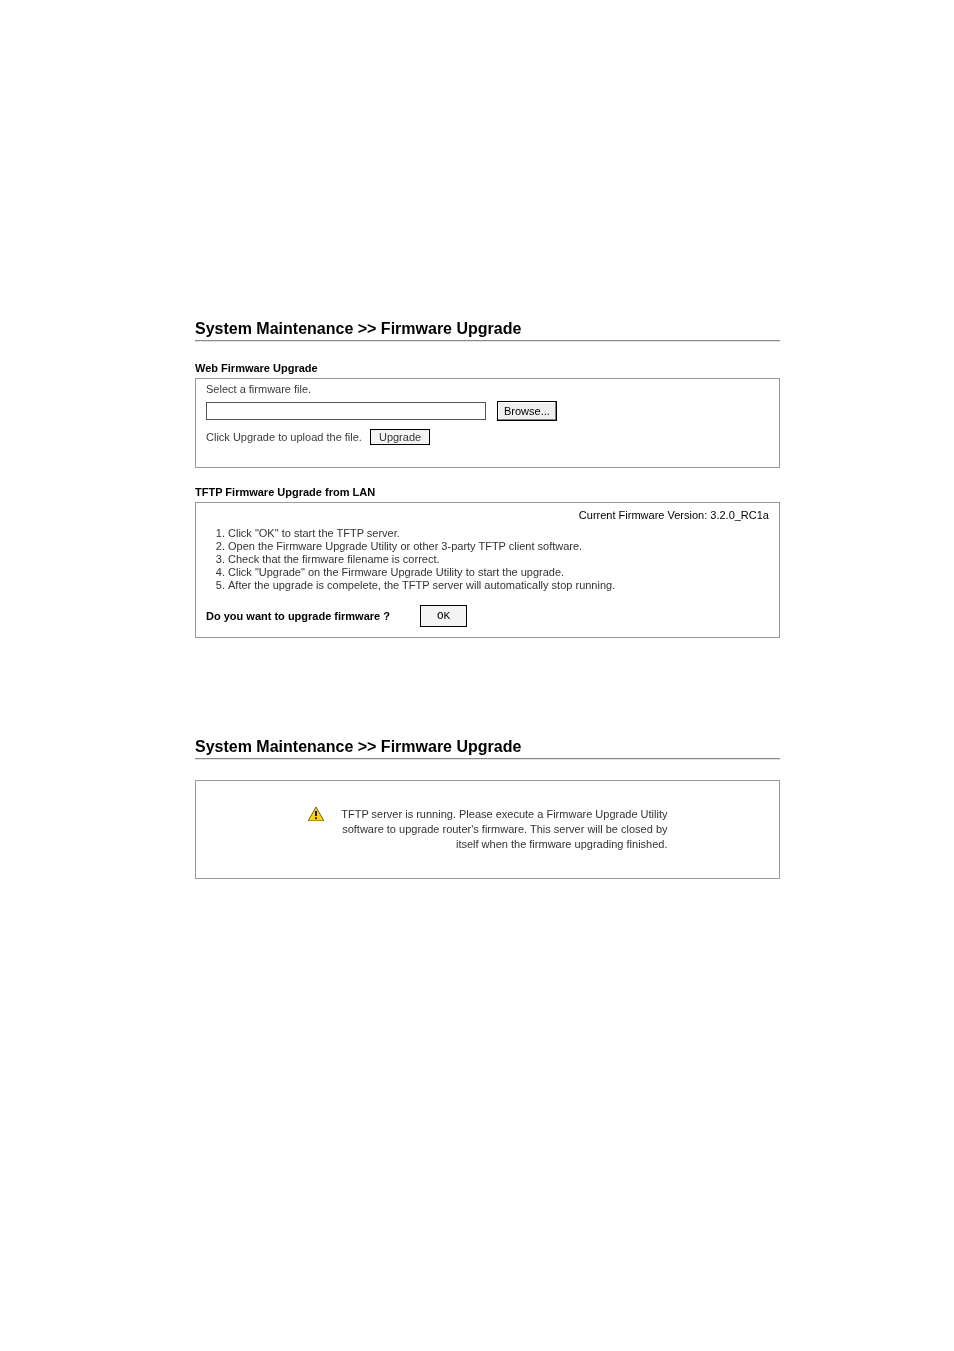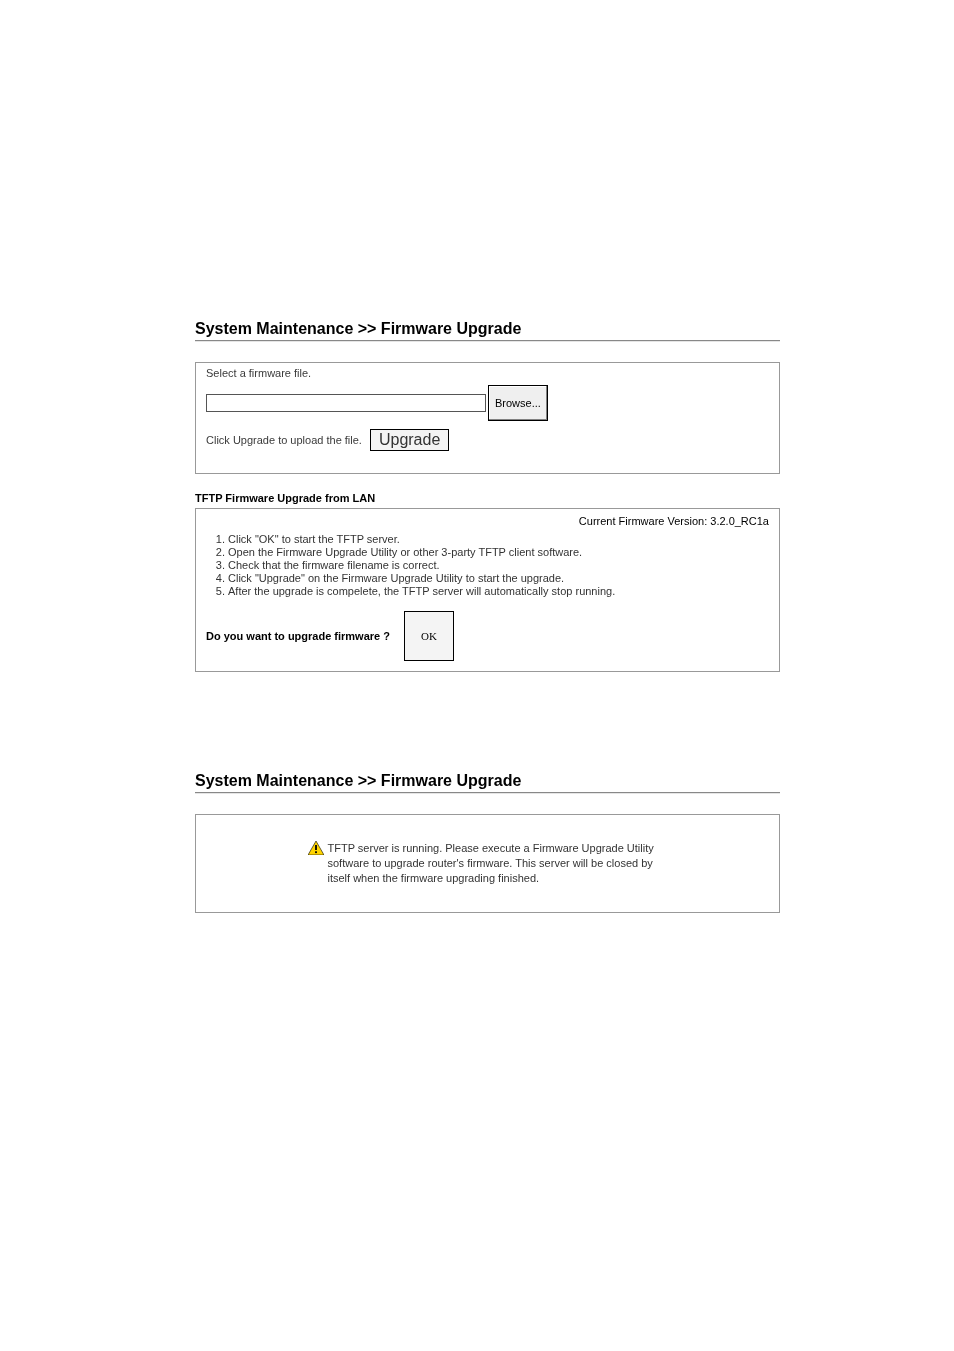--- a/index.html
+++ b/index.html
@@ -56,29 +56,29 @@
     background: #fff;
     padding: 0 2px;
   }
   button.win-button {
     font-family: "MS Sans Serif", Tahoma, sans-serif;
     font-size: 11px;
     background: #efefef;
     border: 1px solid #000;
     box-shadow: inset -1px -1px 0 #808080, inset 1px 1px 0 #fff;
     padding: 0 6px;
-    height: 36px;
-    margin-left: 2px;
+    height: 20px;
+    margin-left: 11px;
     cursor: pointer;
   }
   button.upgrade-btn {
     border: 1px solid #000;
     background: #f4f4f4;
     font-family: Verdana, Geneva, sans-serif;
-    font-size: 16px;
+    font-size: 11px;
     padding: 1px 8px;
     margin-left: 8px;
     cursor: pointer;
     color: #333;
   }
   .upload-row {
     display: flex;
     align-items: center;
     margin-top: 6px;
   }
@@ -94,31 +94,32 @@
     padding: 0;
   }
   ol.proc li {
     margin: 1px 0;
     color: #333;
   }
   .confirm-row {
     display: flex;
     align-items: center;
     margin-top: 4px;
+    gap: 16px;
   }
   .confirm-row .q {
     font-weight: bold;
     margin-right: 14px;
   }
   button.ok-btn {
-    font-family: Liberation Serif, serif;
+    font-family: Liberation Mono, monospace;
     font-size: 11px;
     border: 1px solid #000;
     background: #f4f4f4;
-    padding: 18px 16px;
+    padding: 4px 16px;
     cursor: pointer;
   }
   .second-block {
     margin-top: 100px;
   }
   .status-box {
     border: 1px solid #999;
     padding: 26px 10px 26px 10px;
   }
   .status-inner {
@@ -133,30 +134,32 @@
     flex-shrink: 0;
     margin-right: 4px;
     position: relative;
   }
   .warn-icon svg {
     display: block;
   }
   .status-text {
     color: #333;
     line-height: 1.35;
+    text-align: right;
   }
 </style>
 </head>
 <body>
 
 <div class="page-container">
 
   <div class="breadcrumb">System Maintenance &gt;&gt; Firmware Upgrade</div>
   <div class="hr"></div>
 
+  <div class="section-title">Web Firmware Upgrade</div>
   <div class="box box-top">
     <div class="gray-text">Select a firmware file.</div>
     <div class="file-row">
       <input type="text" class="text-field" value="" style="">
       <button class="win-button">Browse...</button>
     </div>
     <div class="upload-row">
       <span class="gray-text">Click Upgrade to upload the file.</span>
       <button class="upgrade-btn">Upgrade</button>
     </div>

